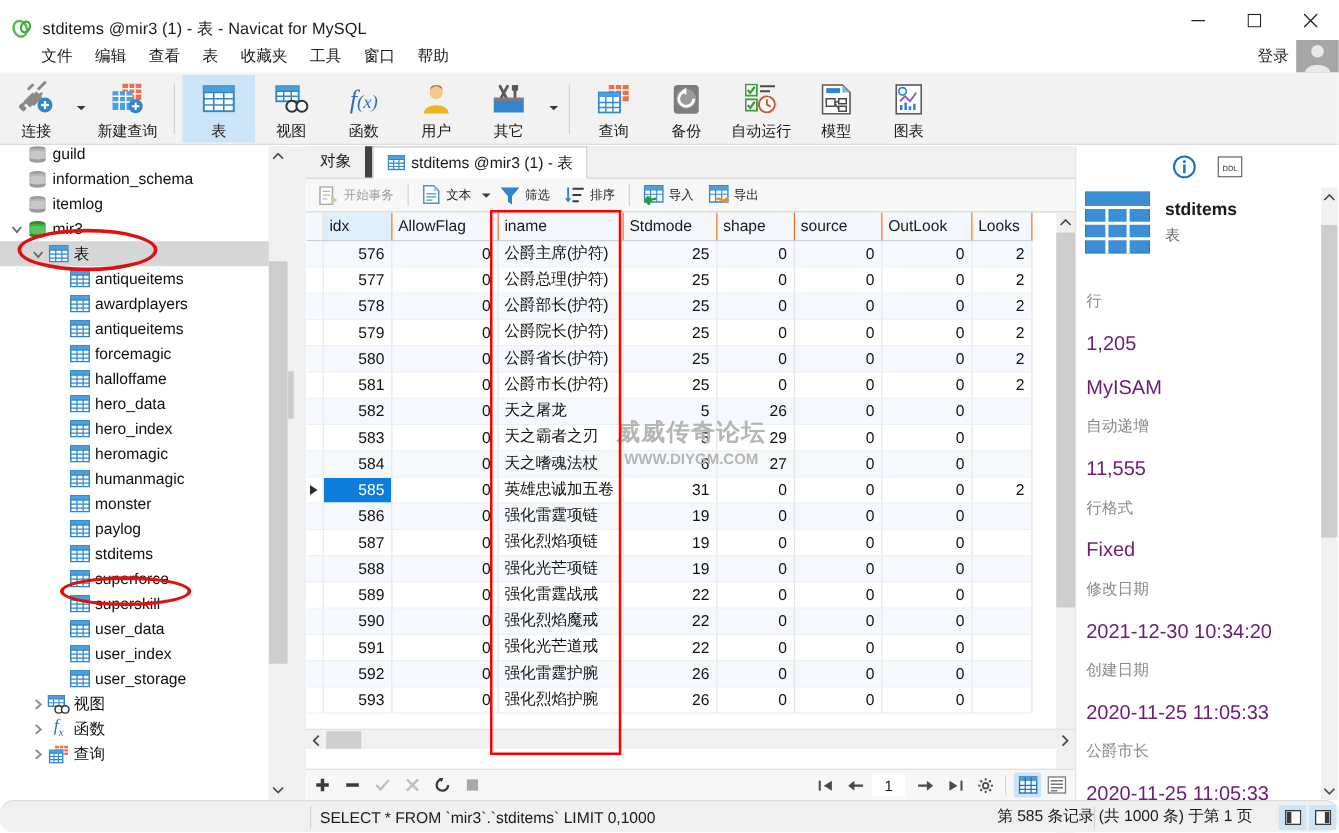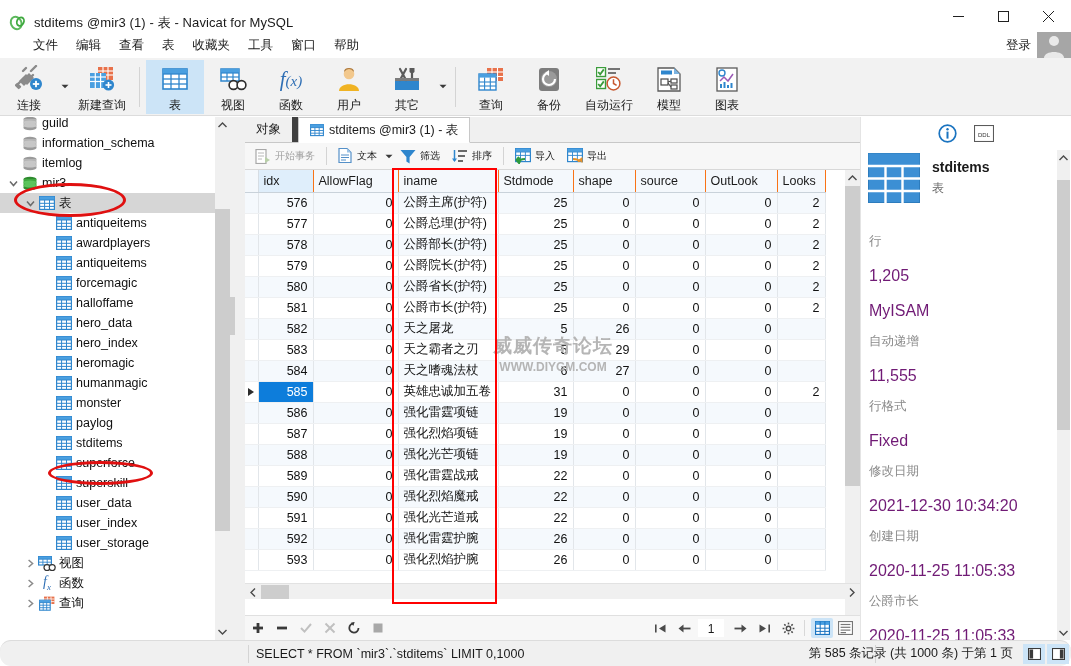--- a/index.html
+++ b/index.html
@@ -267,21 +267,21 @@
     position:absolute; left:0; bottom:0; width:1071px; height:26px;
     background:#f0f0f0; border-top:1px solid #dcdcdc; display:flex; align-items:center;border-radius:11px;
   }
   .sb-sql {
     margin-left:6px; font-size:12.5px; color:#1a1a1a; white-space:nowrap;
     padding-left:2px;
   }
   .sb-right {
     position:absolute; right:2px; display:flex; align-items:center;
   }
-  .sb-count { font-size:12.5px; color:#1a1a1a; margin-right:8px; white-space:nowrap; }
+  .sb-count { font-size:12.5px; color:#1a1a1a; margin-right:19px; white-space:nowrap; }
   .sb-pnl {
     width:22px; height:20px; display:flex; align-items:center; justify-content:center;
     background:#cce4f7; margin-left:2px;
   }
   .sb-vline { position:absolute; left:248px; top:4px; width:1px; height:18px; background:#d4d4d4; }
   .sb-vline2 { position:absolute; right:195px; top:4px; width:1px; height:18px; background:#d4d4d4; }
 
   
   .watermark {
     position:absolute; left:493px; top:333px; z-index:15; pointer-events:none;

